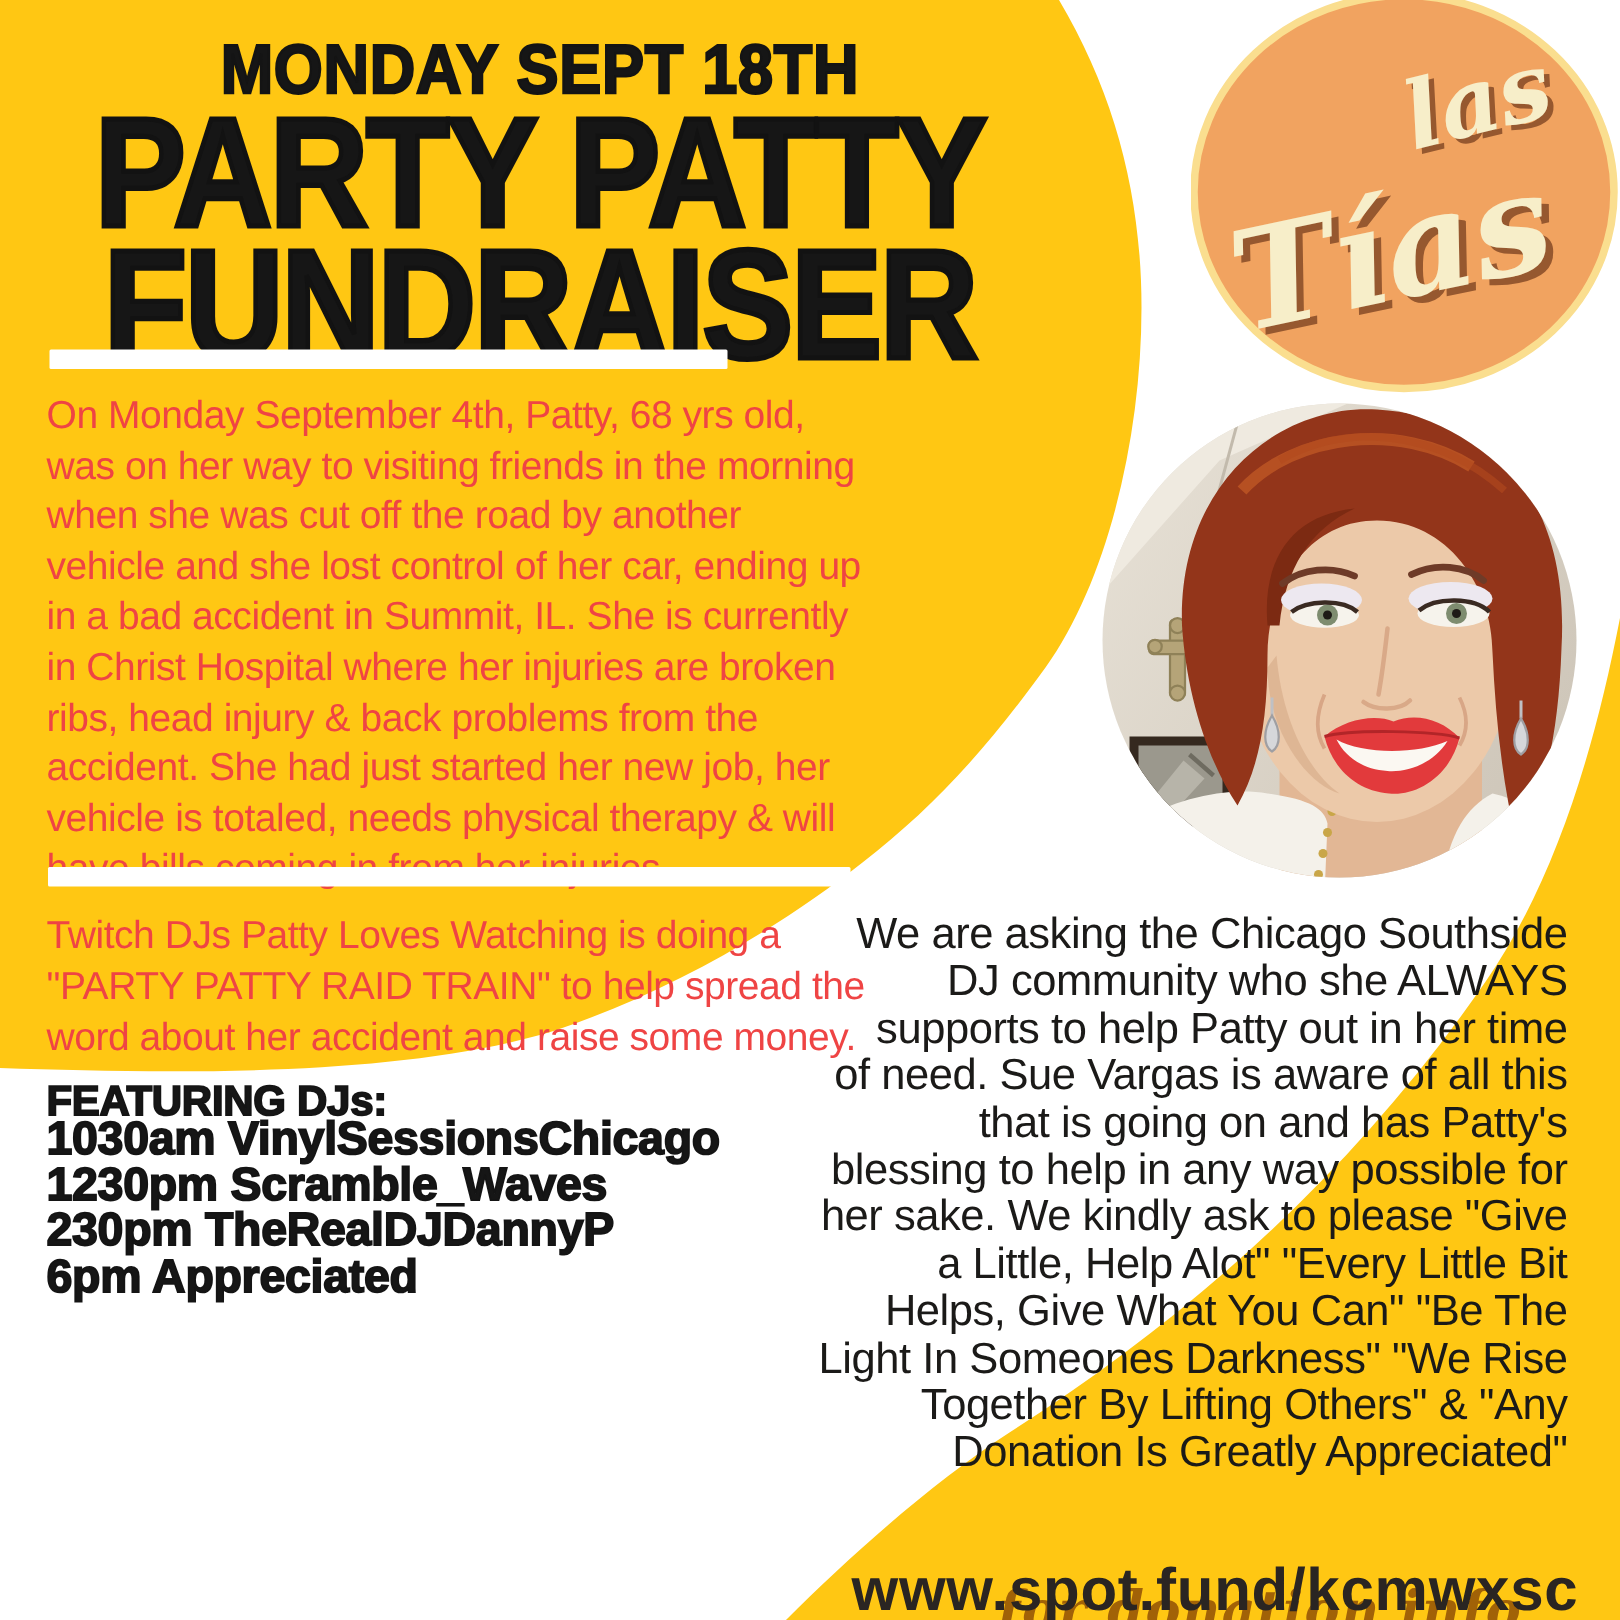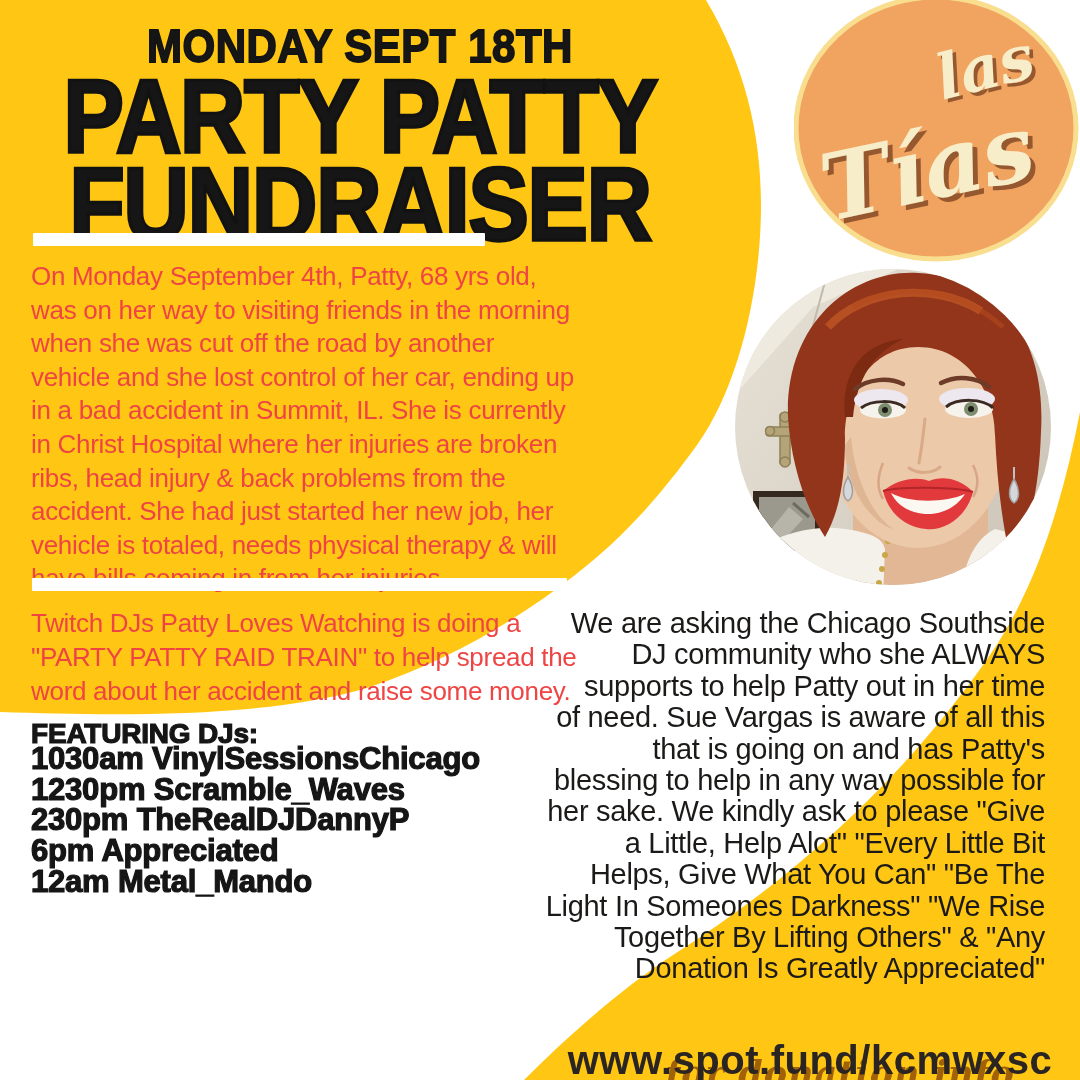--- a/index.html
+++ b/index.html
@@ -166,21 +166,20 @@
   <div class="abs body-copy raid">Twitch DJs Patty Loves Watching is doing a
 "PARTY PATTY RAID TRAIN" to help spread the
 word about her accident and raise some money.</div>
 
   <div class="abs featuring">FEATURING DJs:</div>
   <div class="abs lineup">
     <div class="lineup-line">1030am VinylSessionsChicago</div>
     <div class="lineup-line">1230pm Scramble_Waves</div>
     <div class="lineup-line">230pm TheRealDJDannyP</div>
     <div class="lineup-line">6pm Appreciated</div>
-    <div class="lineup-line">12am Metal_Mando</div>
   </div>
 
   <div class="abs appeal">We are asking the Chicago Southside
 DJ community who she ALWAYS
 supports to help Patty out in her time
 of need. Sue Vargas is aware of all this
 that is going on and has Patty's
 blessing to help in any way possible for
 her sake. We kindly ask to please "Give
 a Little, Help Alot" "Every Little Bit

